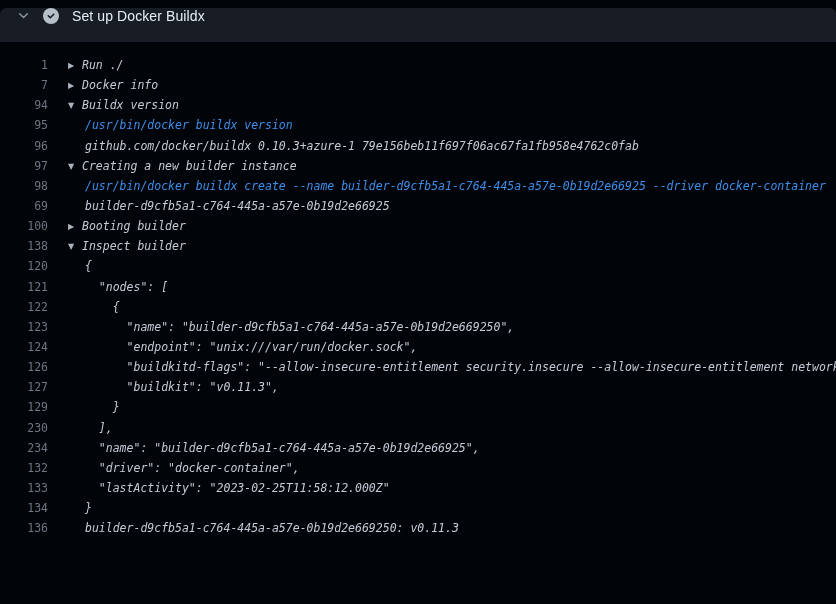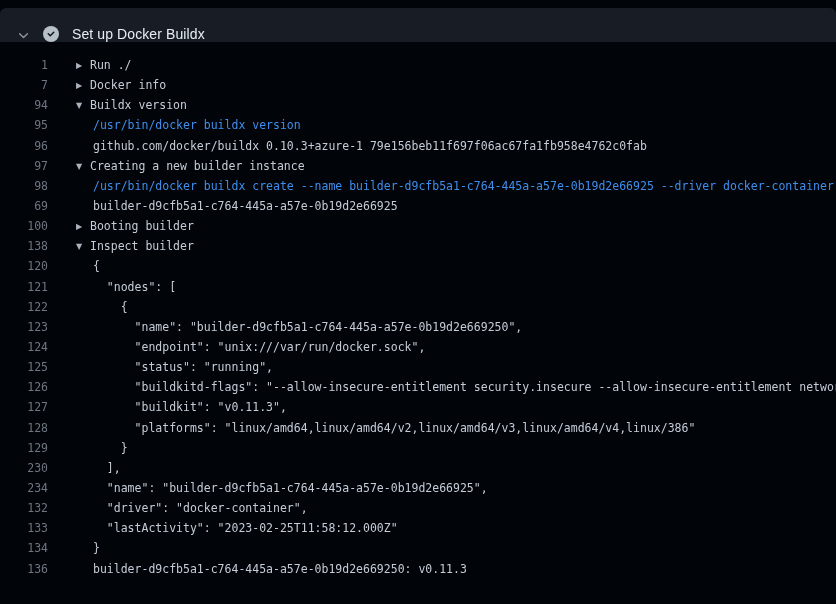--- a/index.html
+++ b/index.html
@@ -20,21 +20,21 @@
     position:relative;
     width:836px;height:604px;
     background:var(--page-bg);
     overflow:hidden;
     font-family:"Liberation Sans", sans-serif;
   }
   .step-header{
     position:absolute;top:8px;left:0;right:0;height:34px;
     background:var(--header-bg);
     border-radius:6px 6px 0 0;
-    display:flex;align-items:flex-end;
+    display:flex;align-items:flex-start;
     padding:0 16px;gap:13px;
     cursor:pointer;
   }
   .chev{display:flex;align-items:center;justify-content:center;width:14px;height:14px;}
   .status-ico{display:flex;align-items:center;}
   .step-title{
     color:var(--title-text);
     font-size:14px;font-weight:400;letter-spacing:.1px;
   }
   .log{
@@ -49,21 +49,21 @@
     display:flex;
     height:20.15px;line-height:20.15px;
     white-space:pre;
   }
   .row .num{
     flex:none;width:48px;text-align:right;
     color:var(--line-number);
     cursor:pointer;
   }
   .row .content{
-    flex:none;margin-left:28px;white-space:pre;
+    flex:none;margin-left:20px;white-space:pre;font-style:italic;
   }
   .row.output .content, .row.command .content{padding-left:17px;}
   .row.command .content{color:var(--command-blue);}
   .row.group{cursor:pointer;}
   .tri{
     display:inline-block;width:14px;
     font-family:"DejaVu Sans",sans-serif;
     font-size:8px;color:var(--triangle);
     vertical-align:1px;
   }
@@ -97,24 +97,22 @@
       <div class="row group"><span class="num">97</span><span class="content"><span class="tri">▼</span><span>Creating a new builder instance</span></span></div>
       <div class="row command"><span class="num">98</span><span class="content"><span>/usr/bin/docker buildx create --name builder-d9cfb5a1-c764-445a-a57e-0b19d2e66925 --driver docker-container</span></span></div>
       <div class="row output"><span class="num">69</span><span class="content"><span>builder-d9cfb5a1-c764-445a-a57e-0b19d2e66925</span></span></div>
       <div class="row group"><span class="num">100</span><span class="content"><span class="tri">▶</span><span>Booting builder</span></span></div>
       <div class="row group"><span class="num">138</span><span class="content"><span class="tri">▼</span><span>Inspect builder</span></span></div>
       <div class="row output"><span class="num">120</span><span class="content"><span>{</span></span></div>
       <div class="row output"><span class="num">121</span><span class="content"><span>  "nodes": [</span></span></div>
       <div class="row output"><span class="num">122</span><span class="content"><span>    {</span></span></div>
       <div class="row output"><span class="num">123</span><span class="content"><span>      "name": "builder-d9cfb5a1-c764-445a-a57e-0b19d2e669250",</span></span></div>
       <div class="row output"><span class="num">124</span><span class="content"><span>      "endpoint": "unix:///var/run/docker.sock",</span></span></div>
-      <div class="row output"><span class="num">125</span><span class="content"><span>      "status": "running",</span></span></div>
       <div class="row output"><span class="num">126</span><span class="content"><span>      "buildkitd-flags": "--allow-insecure-entitlement security.insecure --allow-insecure-entitlement network.host",</span></span></div>
       <div class="row output"><span class="num">127</span><span class="content"><span>      "buildkit": "v0.11.3",</span></span></div>
-      <div class="row output"><span class="num">128</span><span class="content"><span>      "platforms": "linux/amd64,linux/amd64/v2,linux/amd64/v3,linux/amd64/v4,linux/386"</span></span></div>
       <div class="row output"><span class="num">129</span><span class="content"><span>    }</span></span></div>
       <div class="row output"><span class="num">230</span><span class="content"><span>  ],</span></span></div>
       <div class="row output"><span class="num">234</span><span class="content"><span>  "name": "builder-d9cfb5a1-c764-445a-a57e-0b19d2e66925",</span></span></div>
       <div class="row output"><span class="num">132</span><span class="content"><span>  "driver": "docker-container",</span></span></div>
       <div class="row output"><span class="num">133</span><span class="content"><span>  "lastActivity": "2023-02-25T11:58:12.000Z"</span></span></div>
       <div class="row output"><span class="num">134</span><span class="content"><span>}</span></span></div>
       <div class="row output"><span class="num">136</span><span class="content"><span>builder-d9cfb5a1-c764-445a-a57e-0b19d2e669250: v0.11.3</span></span></div>
     </div>
 
 </div>

